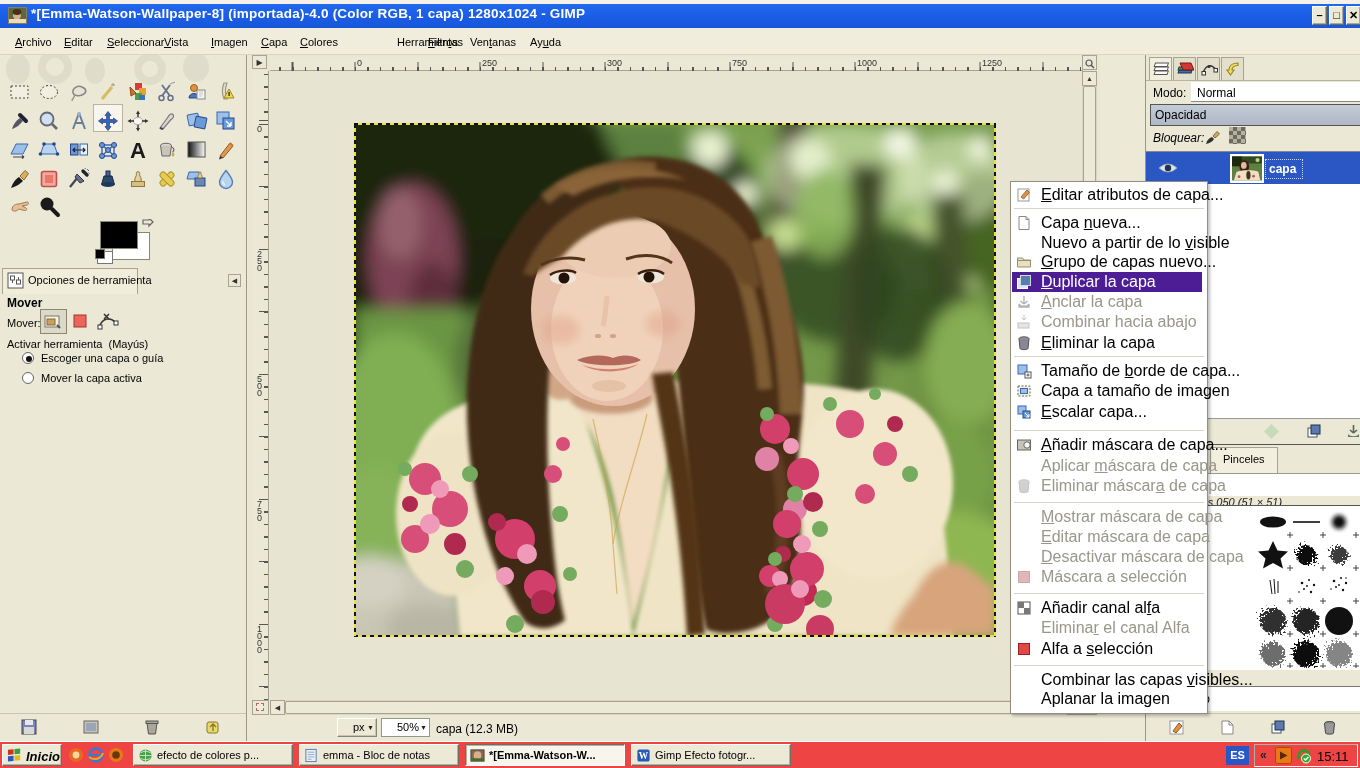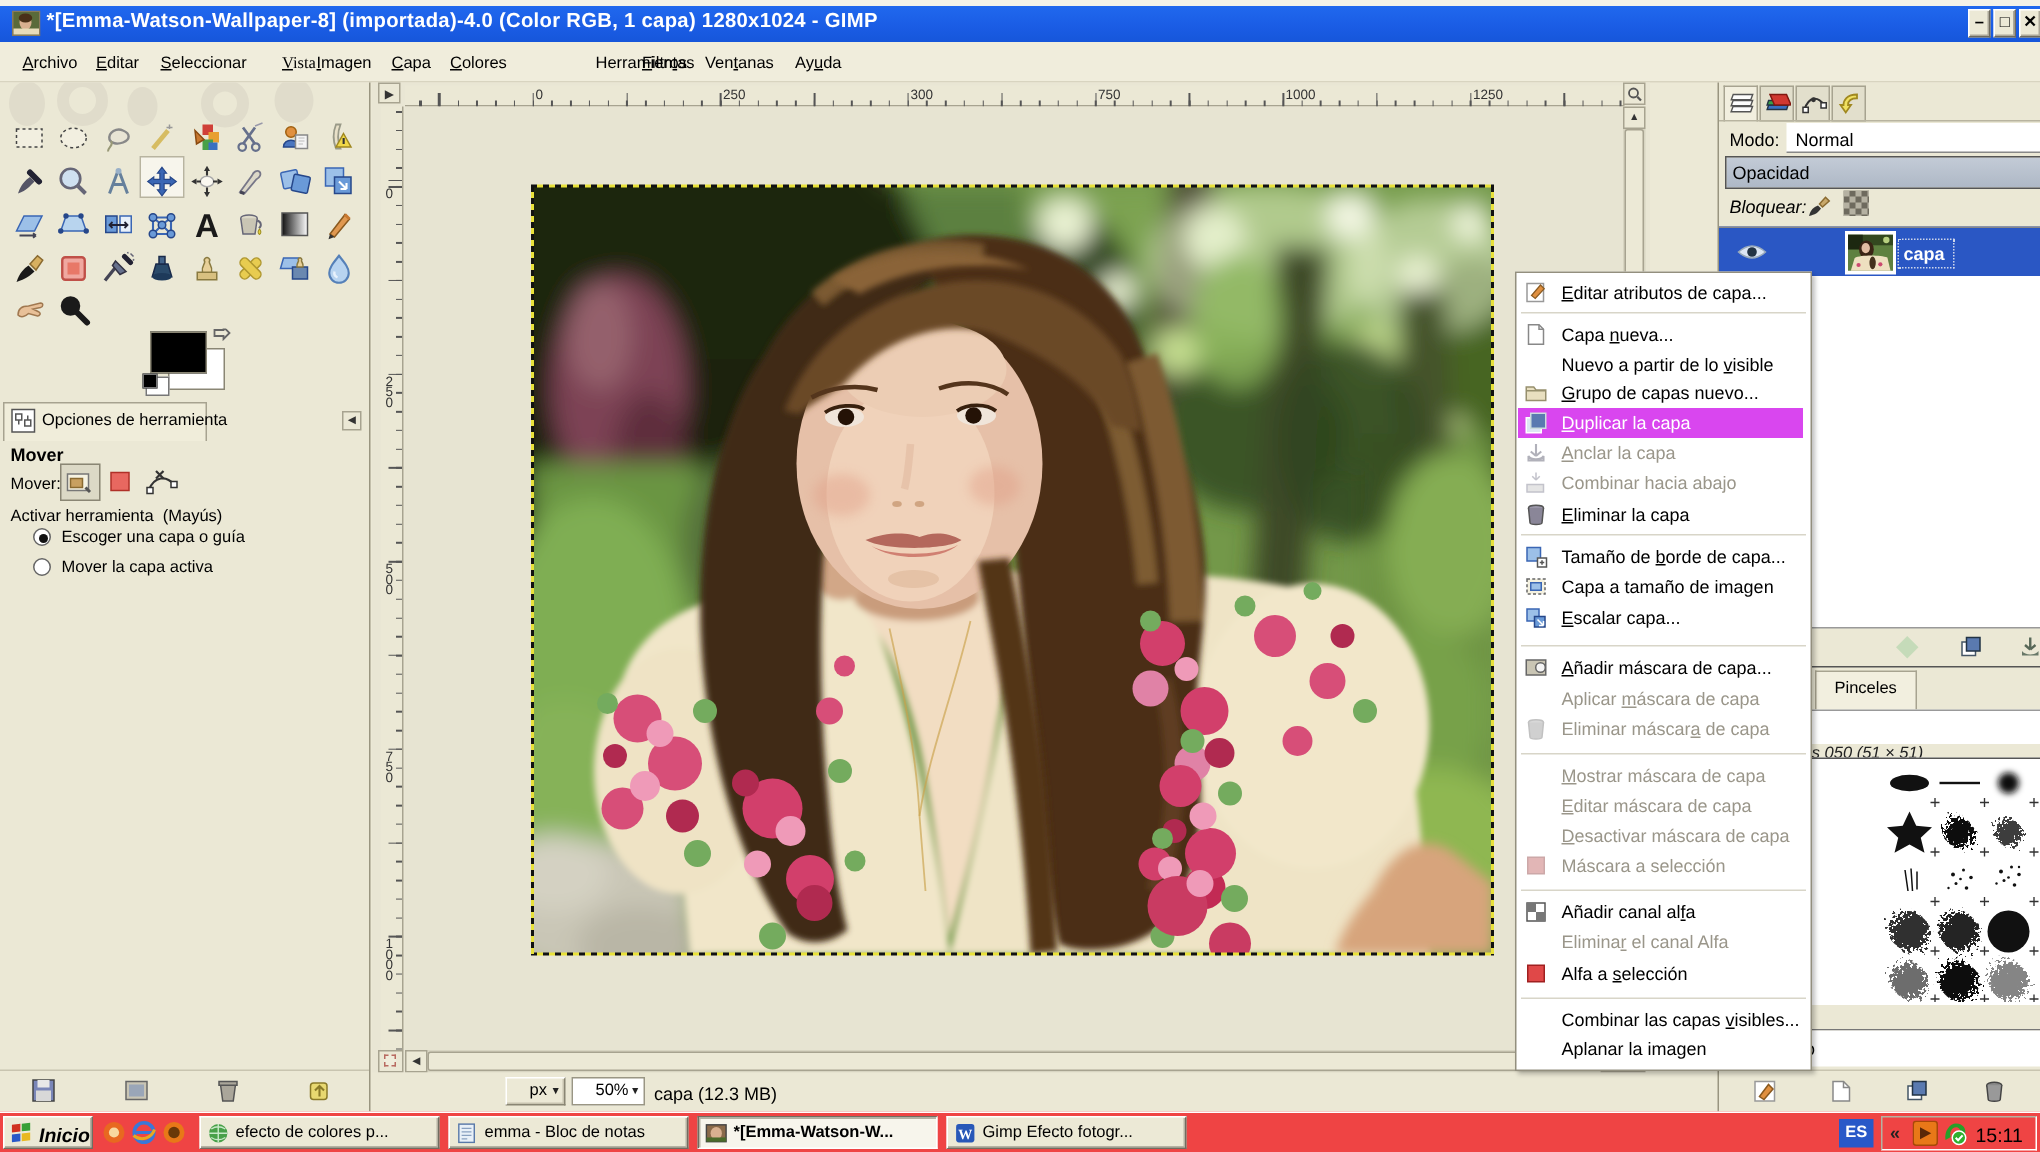--- a/index.html
+++ b/index.html
@@ -30,25 +30,25 @@
 .vnum{left:3px;font-size:9px;color:#333;line-height:7px;}
 .sbtn{width:15px;height:15px;background:#ece9d6;border:1px solid #a7a390;font-size:7px;color:#333;text-align:center;line-height:13px;}
 .combo{position:absolute;height:19px;background:#fff;border:1px solid #9a9684;font-size:11px;line-height:17px;padding-left:15px;}
 .combo .darr{position:absolute;right:2px;top:0;font-size:7px;color:#222;line-height:17px;}
 
 #rightdock{left:1101px;top:55px;width:259px;height:686px;background:#ebe8d5;border-left:1px solid #999580;margin-left:44px;}
 .dtab{width:23px;height:24px;background:#e2dfcc;border:1px solid #a7a390;}
 .checker{background:conic-gradient(#6e6a5e 0 25%,#b5b1a2 0 50%,#6e6a5e 0 75%,#b5b1a2 0);background-size:8px 8px;}
 
 #ctxmenu{left:1010px;top:181px;width:198px;height:533px;background:#fff;border:1px solid #938f7e;box-shadow:2px 2px 3px rgba(0,0,0,0.25);}
-.ci{position:absolute;left:1px;width:190px;height:20px;font-size:12px;color:#000;line-height:20px;}
+.ci{position:absolute;left:1px;width:190px;height:20px;font-size:16px;color:#000;line-height:20px;}
 .ci u{text-decoration:underline;}
 .ci .lbl{position:absolute;left:29px;top:0;white-space:nowrap;}
 .ci.gray{color:#9a968a;}
-.ci.hl{background:#d946ef;color:#fff;}
+.ci.hl{background:#4c1d95;color:#fff;}
 .csep{position:absolute;left:3px;width:190px;border-top:1px solid #d8d5c8;}
 .cico{position:absolute;left:4px;top:2px;width:16px;height:16px;}
 
 #taskbar{left:0;top:741px;width:1360px;height:42px;background:#ef4444;border-top:1px solid #fff;}
 .tbtn{position:absolute;top:2px;height:22px;background:#ece9d6;border:1px solid #fff;border-right-color:#716d60;border-bottom-color:#716d60;box-shadow:inset -1px -1px 0 #b5b1a2;font-size:11px;}
 .tbtn .ti{position:absolute;left:4px;top:3px;width:15px;height:15px;}
 .tbtn .tt{position:absolute;left:23px;top:4px;white-space:nowrap;overflow:hidden;}
 .tbtn.pressed{background:#f7f5ec;border:1px solid #716d60;border-right-color:#fff;border-bottom-color:#fff;box-shadow:inset 1px 1px 0 #b5b1a2;}
 </style></head>
 <body>
@@ -63,21 +63,21 @@
       <rect x="1" y="12" width="17" height="4" fill="#e8dcba"></rect>
     </svg>
 <div class="abs" id="titletext">*[Emma-Watson-Wallpaper-8] (importada)-4.0 (Color RGB, 1 capa) 1280x1024 - GIMP</div>
 <div class="abs winbtn" style="left:1312px;">–</div>
 <div class="abs winbtn" style="left:1329px;">□</div>
 <div class="abs winbtn" style="left:1346px;">✕</div>
 <div class="abs" id="menubar"></div>
 <div class="abs mitem" style="left:15px;"><u>A</u>rchivo</div>
 <div class="abs mitem" style="left:64px;"><u>E</u>ditar</div>
 <div class="abs mitem" style="left:107px;"><u>S</u>eleccionar</div>
-<div class="abs mitem" style="left:188px;font-family:Liberation Serif, serif;"><u>V</u>ista</div>
+<div class="abs mitem" style="left:164px;"><u>V</u>ista</div>
 <div class="abs mitem" style="left:211px;"><u>I</u>magen</div>
 <div class="abs mitem" style="left:261px;"><u>C</u>apa</div>
 <div class="abs mitem" style="left:300px;"><u>C</u>olores</div>
 <div class="abs mitem" style="left:370px;margin-left:27px;">Herramien<u>t</u>as</div>
 <div class="abs mitem" style="left:428px;"><u>F</u>iltros</div>
 <div class="abs mitem" style="left:470px;">Ven<u>t</u>anas</div>
 <div class="abs mitem" style="left:530px;">Ay<u>u</u>da</div>
 
 <div class="abs" id="toolbox">
   <svg class="abs" style="left:0;top:0" width="246" height="50" viewBox="0 0 246 50">

